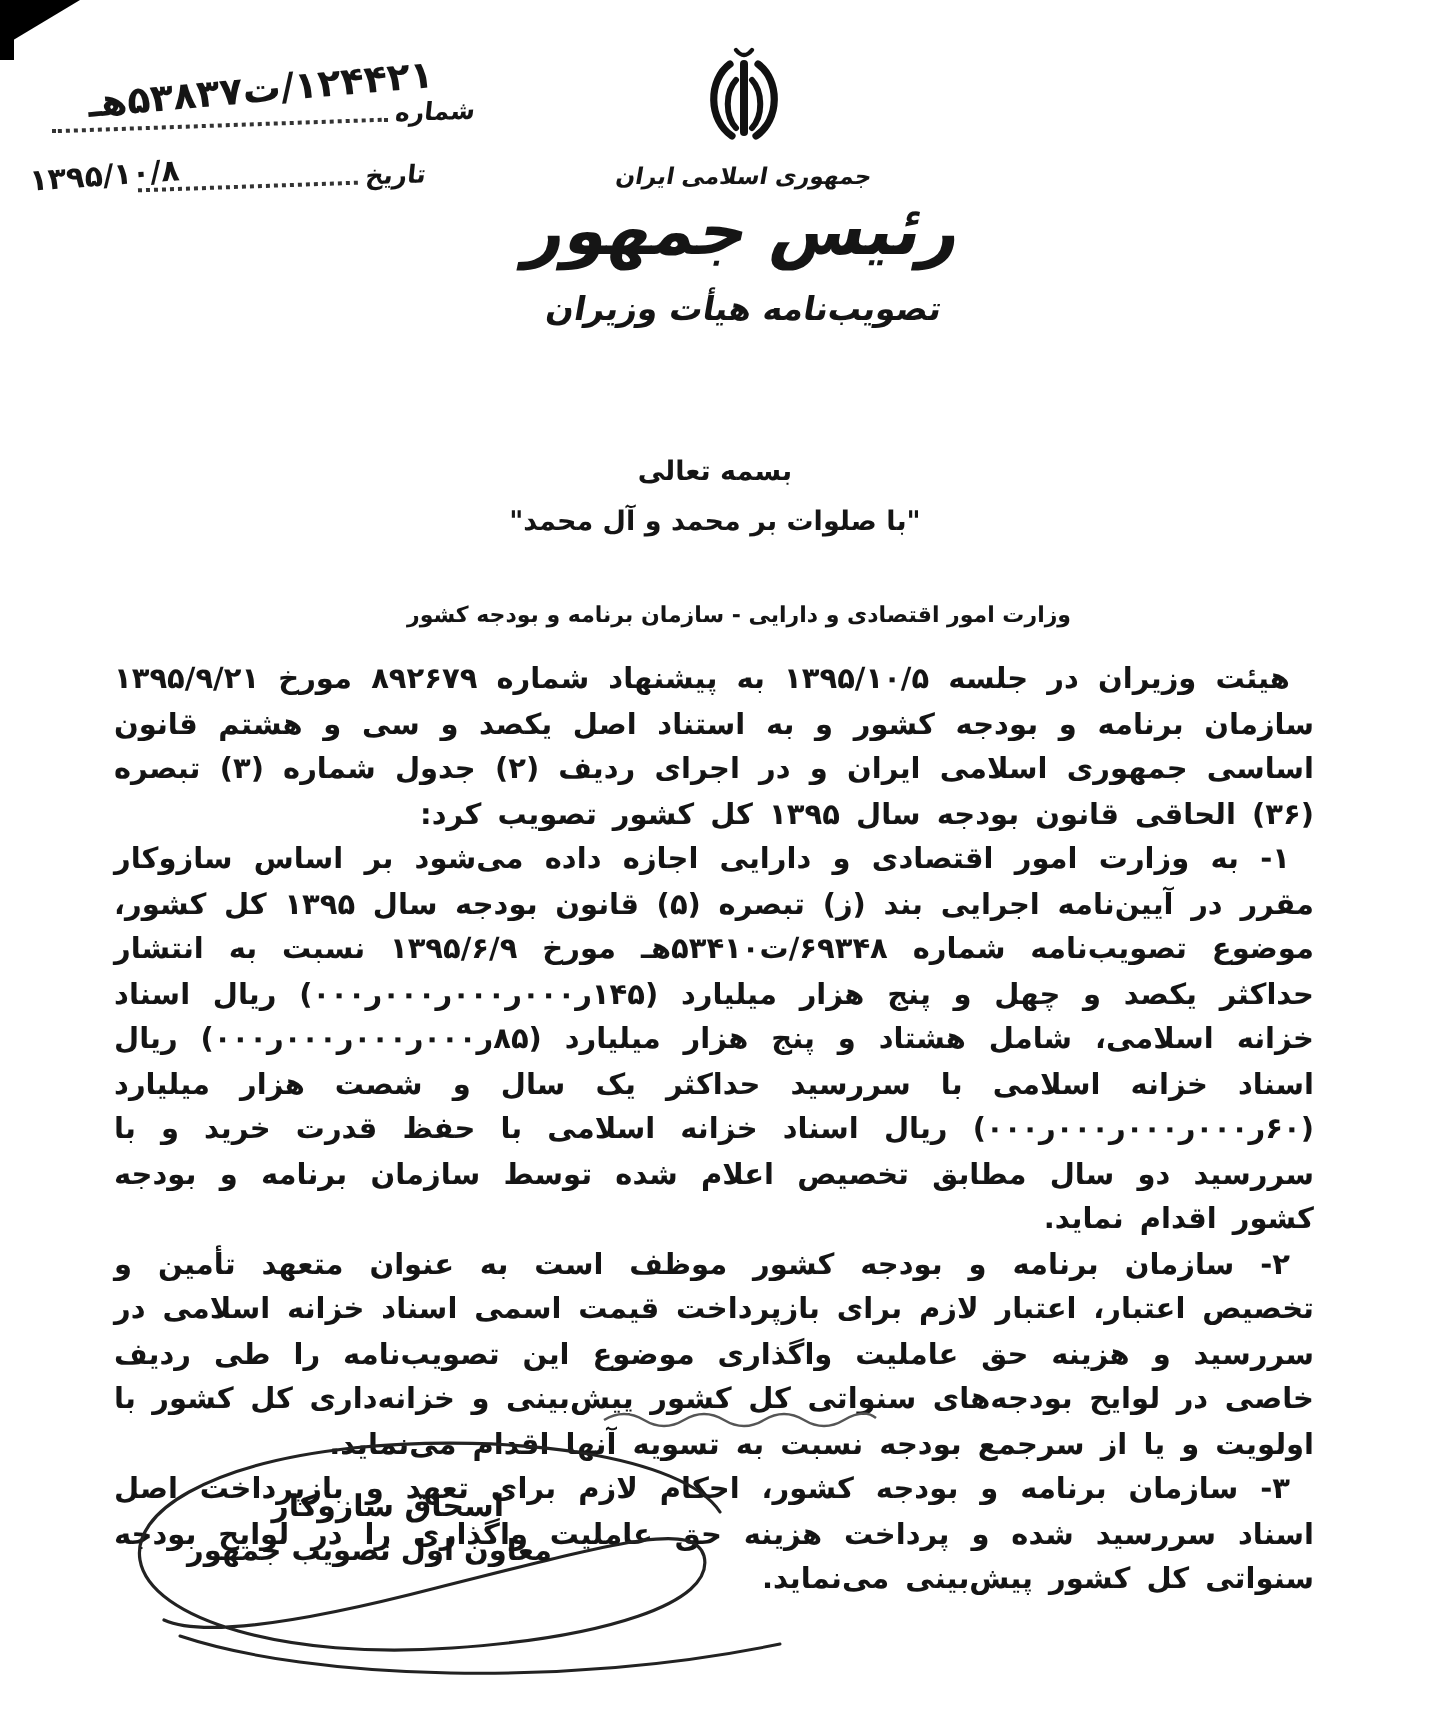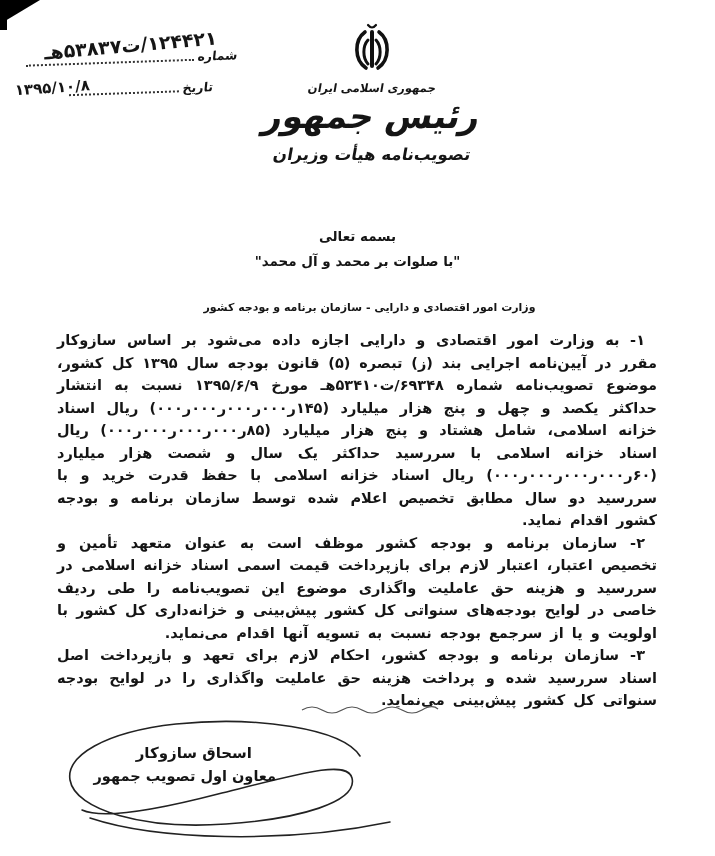--- a/index.html
+++ b/index.html
@@ -91,20 +91,21 @@
     <div class="office">رئیس جمهور</div>
     <div class="doctype">تصویب‌نامه هیأت وزیران</div>
   </div>
 
   <div class="center-line basmala">بسمه تعالی</div>
   <div class="center-line salawat">"با صلوات بر محمد و آل محمد"</div>
 
   <div class="center-line addressee">وزارت امور اقتصادی و دارایی - سازمان برنامه و بودجه کشور</div>
 
   <div class="body">
+    <p>هیئت وزیران در جلسه ۱۳۹۵/۱۰/۵ به پیشنهاد شماره ۸۹۲۶۷۹ مورخ ۱۳۹۵/۹/۲۱ سازمان برنامه و بودجه کشور و به استناد اصل یکصد و سی و هشتم قانون اساسی جمهوری اسلامی ایران و در اجرای ردیف (۲) جدول شماره (۳) تبصره (۳۶) الحاقی قانون بودجه سال ۱۳۹۵ کل کشور تصویب کرد:</p>
     <p>۱- به وزارت امور اقتصادی و دارایی اجازه داده می‌شود بر اساس سازوکار مقرر در آیین‌نامه اجرایی بند (ز) تبصره (۵) قانون بودجه سال ۱۳۹۵ کل کشور، موضوع تصویب‌نامه شماره ۶۹۳۴۸/ت۵۳۴۱۰هـ مورخ ۱۳۹۵/۶/۹ نسبت به انتشار حداکثر یکصد و چهل و پنج هزار میلیارد (۱۴۵ر۰۰۰ر۰۰۰ر۰۰۰ر۰۰۰) ریال اسناد خزانه اسلامی، شامل هشتاد و پنج هزار میلیارد (۸۵ر۰۰۰ر۰۰۰ر۰۰۰ر۰۰۰) ریال اسناد خزانه اسلامی با سررسید حداکثر یک سال و شصت هزار میلیارد (۶۰ر۰۰۰ر۰۰۰ر۰۰۰ر۰۰۰) ریال اسناد خزانه اسلامی با حفظ قدرت خرید و با سررسید دو سال مطابق تخصیص اعلام شده توسط سازمان برنامه و بودجه کشور اقدام نماید.</p>
     <p>۲- سازمان برنامه و بودجه کشور موظف است به عنوان متعهد تأمین و تخصیص اعتبار، اعتبار لازم برای بازپرداخت قیمت اسمی اسناد خزانه اسلامی در سررسید و هزینه حق عاملیت واگذاری موضوع این تصویب‌نامه را طی ردیف خاصی در لوایح بودجه‌های سنواتی کل کشور پیش‌بینی و خزانه‌داری کل کشور با اولویت و یا از سرجمع بودجه نسبت به تسویه آنها اقدام می‌نماید.</p>
     <p>۳- سازمان برنامه و بودجه کشور، احکام لازم برای تعهد و بازپرداخت اصل اسناد سررسید شده و پرداخت هزینه حق عاملیت واگذاری را در لوایح بودجه سنواتی کل کشور پیش‌بینی می‌نماید.</p>
   </div>
 
   <svg class="squiggle" width="140" height="14" viewBox="0 0 140 14" aria-hidden="true">
     <path d="M2,9 Q12,3 22,9 T42,9 T62,9 T82,9 T102,9 T122,9 T138,8" fill="none" stroke="#555" stroke-width="1.2"></path>
   </svg>
 
   <div class="signature">

